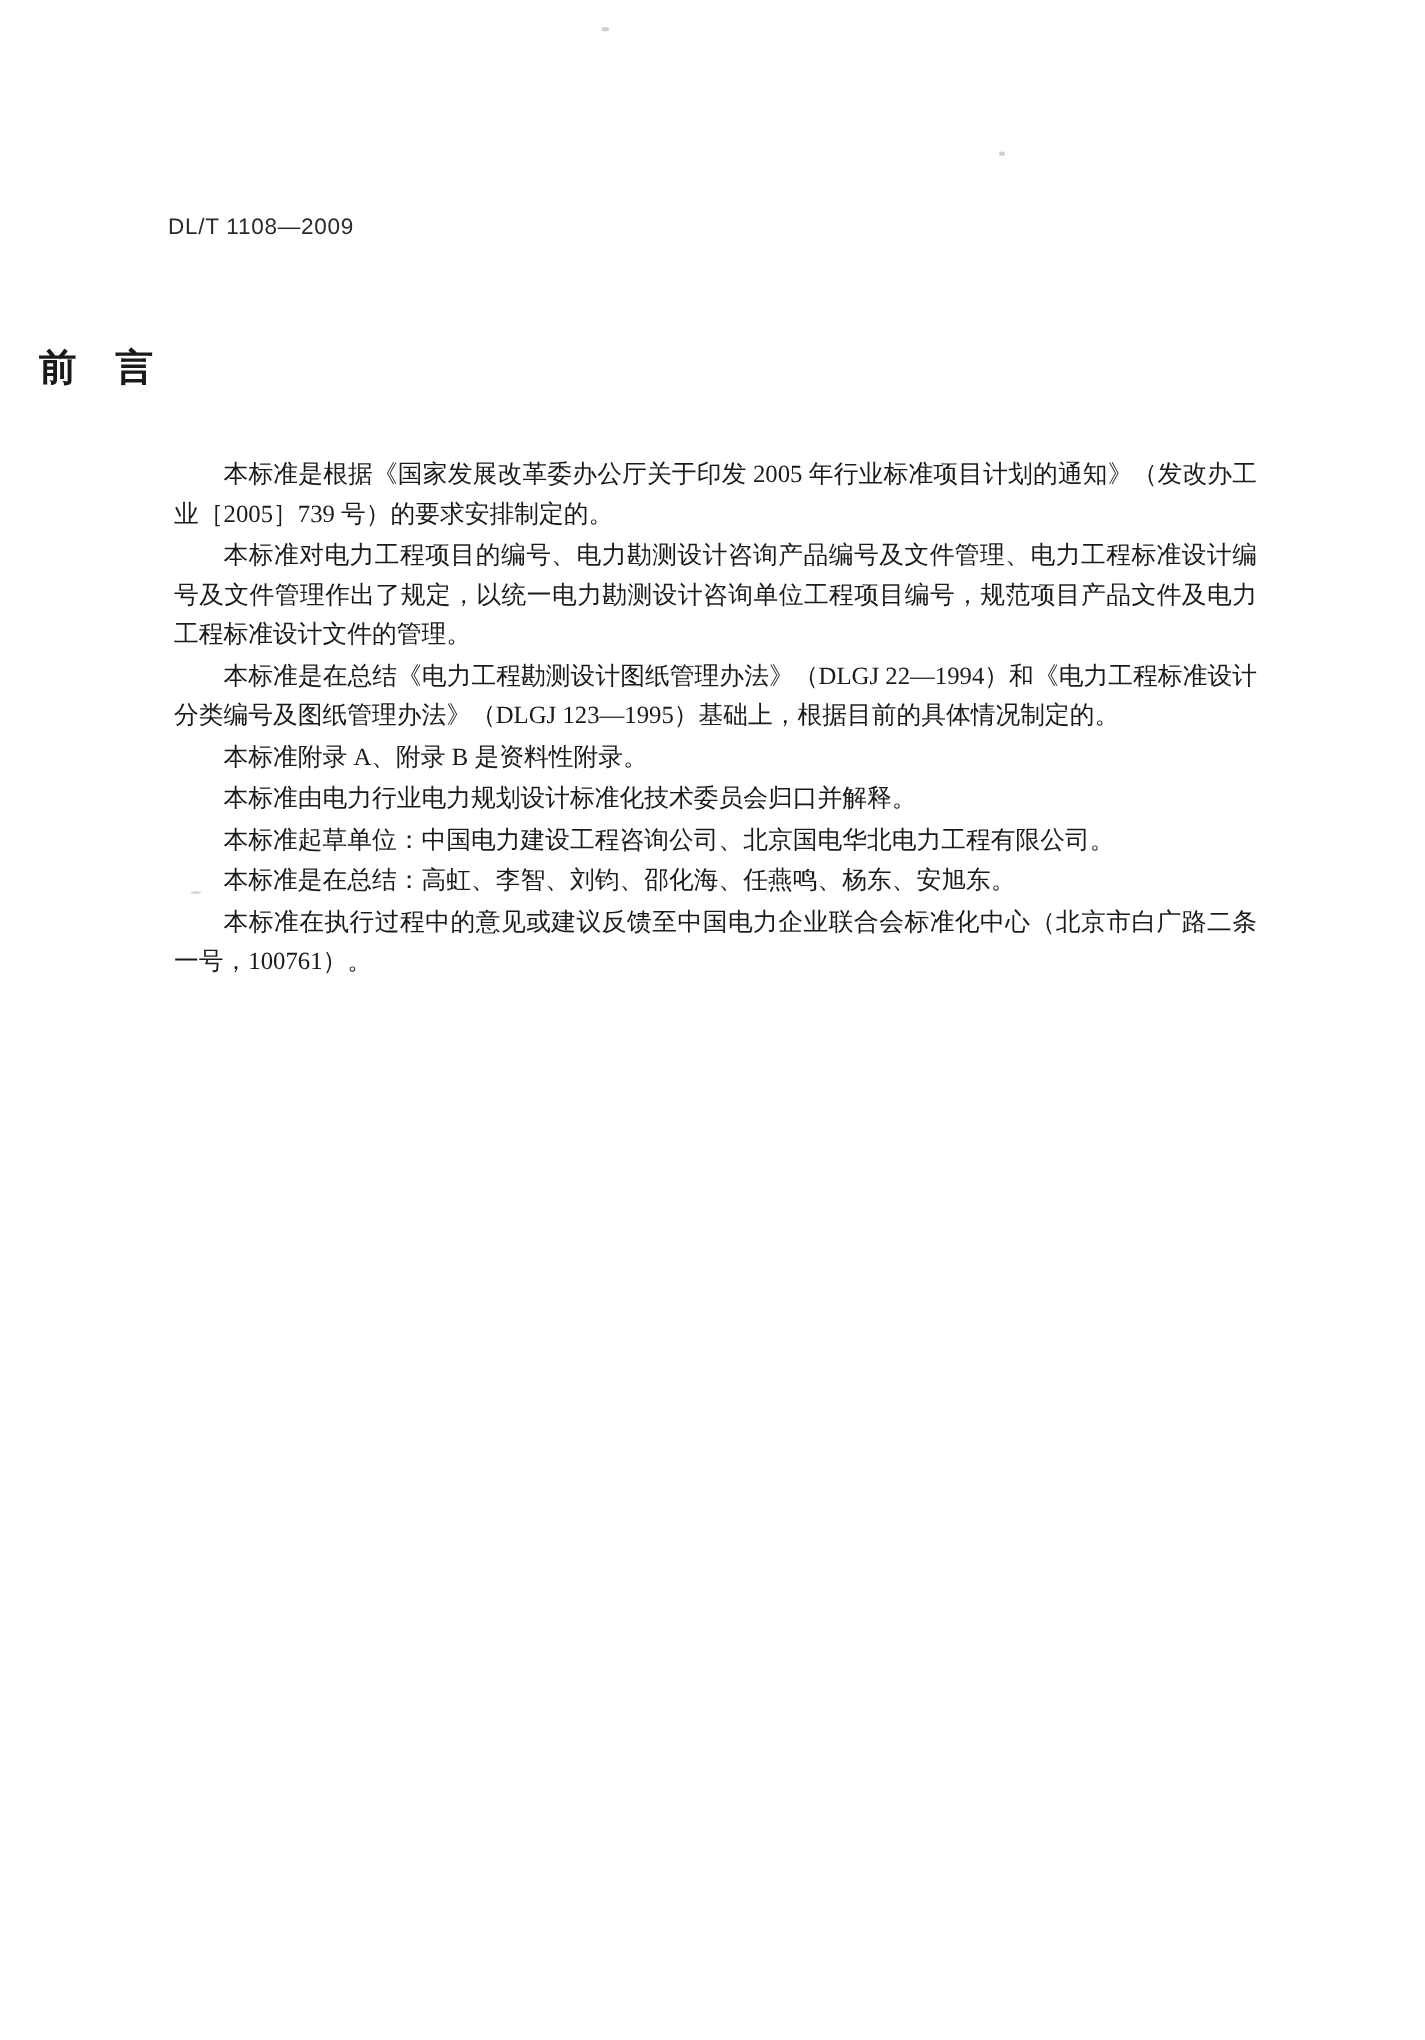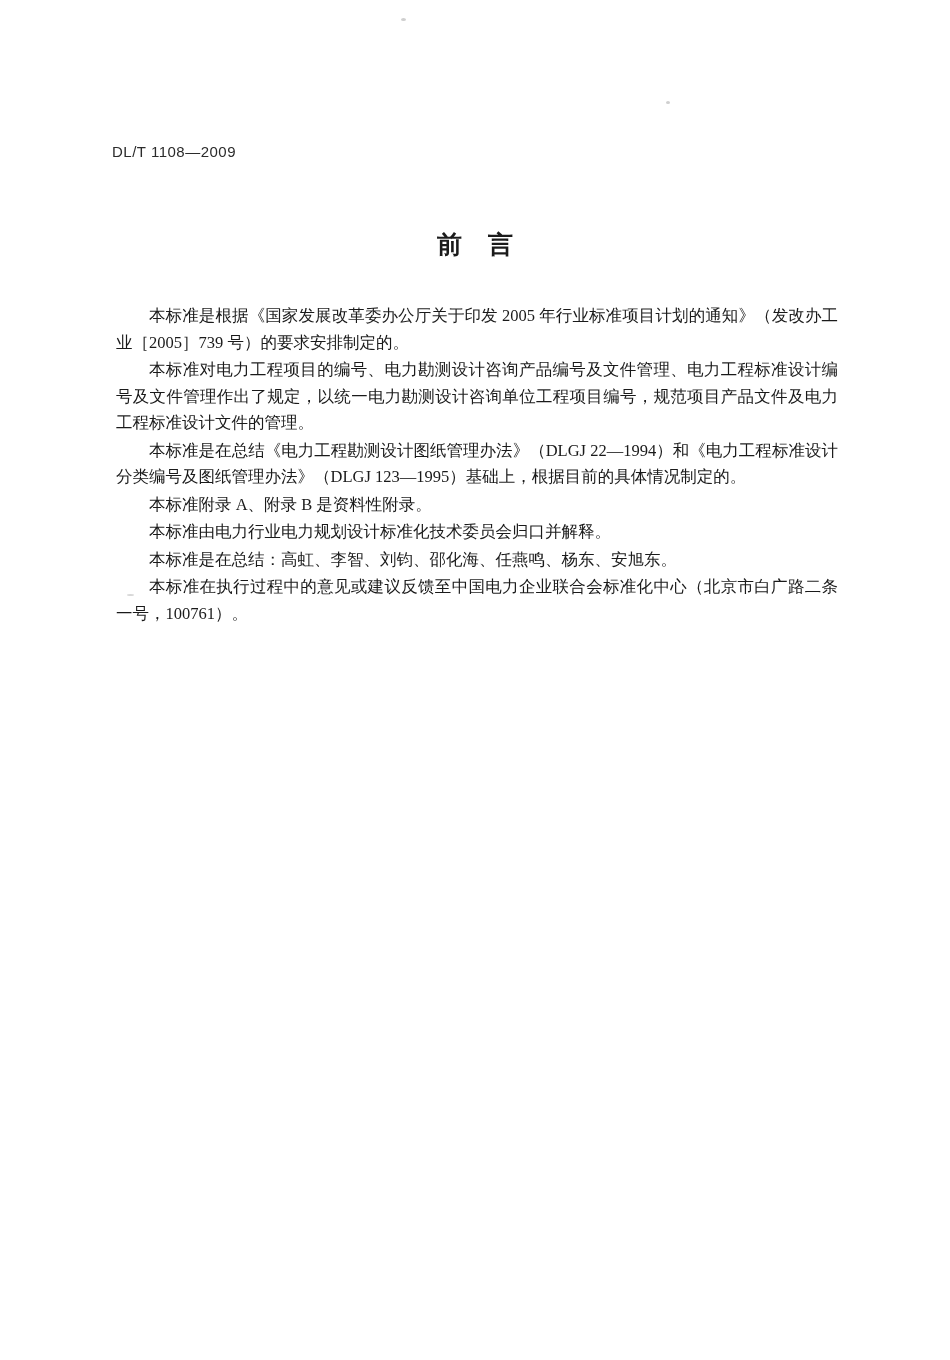--- a/index.html
+++ b/index.html
@@ -23,21 +23,20 @@
     font-family: "Liberation Sans", sans-serif;
     font-size: 15px;
     letter-spacing: 0.5px;
     color: #2b2b2b;
   }
   .doc-title {
     position: absolute;
     left: 0;
     right: 0;
     top: 228px;
-    text-align: center;
     font-size: 25px;
     font-weight: bold;
     letter-spacing: 26px;
     text-indent: 26px;
     color: #1a1a1a;
   }
   .body-block {
     position: absolute;
     left: 112px;
     top: 303px;
@@ -83,19 +82,20 @@
   <div class="header-code">DL/T 1108—2009</div>
 
   <div class="doc-title">前言</div>
 
   <div class="body-block">
     <p class="para">本标准是根据《国家发展改革委办公厅关于印发 2005 年行业标准项目计划的通知》（发改办工业［2005］739 号）的要求安排制定的。</p>
     <p class="para">本标准对电力工程项目的编号、电力勘测设计咨询产品编号及文件管理、电力工程标准设计编号及文件管理作出了规定，以统一电力勘测设计咨询单位工程项目编号，规范项目产品文件及电力工程标准设计文件的管理。</p>
     <p class="para">本标准是在总结《电力工程勘测设计图纸管理办法》（DLGJ 22—1994）和《电力工程标准设计分类编号及图纸管理办法》（DLGJ 123—1995）基础上，根据目前的具体情况制定的。</p>
     <p class="para">本标准附录 A、附录 B 是资料性附录。</p>
     <p class="para">本标准由电力行业电力规划设计标准化技术委员会归口并解释。</p>
+    <p class="para">本标准起草单位：中国电力建设工程咨询公司、北京国电华北电力工程有限公司。</p>
     <p class="para">本标准是在总结：高虹、李智、刘钧、邵化海、任燕鸣、杨东、安旭东。</p>
     <p class="para">本标准在执行过程中的意见或建议反馈至中国电力企业联合会标准化中心（北京市白广路二条一号，100761）。</p>
   </div>
 
   <div class="footer-page">II</div>
 
 </div>
 
 </body></html>

